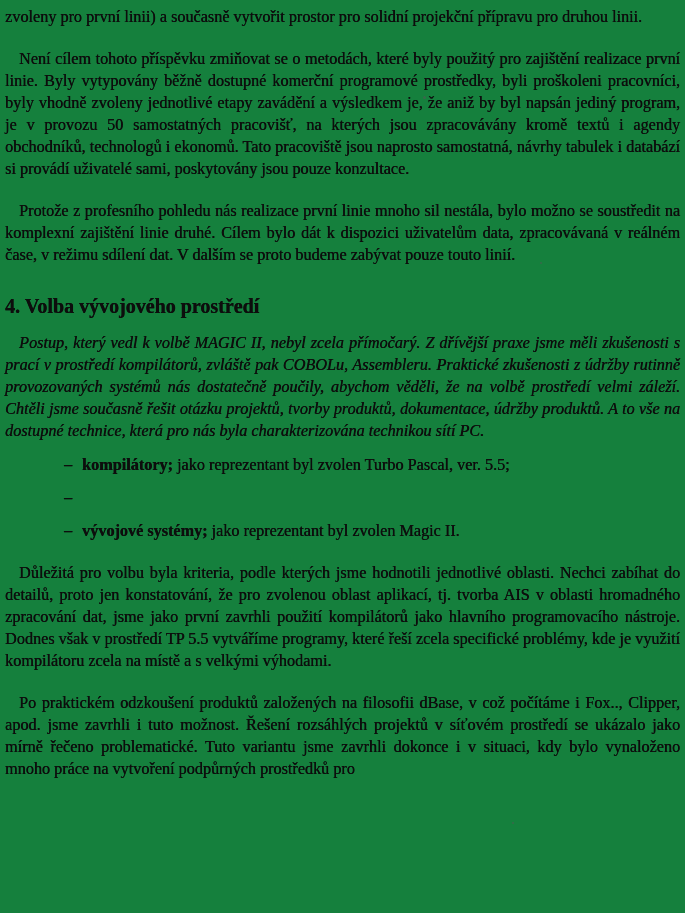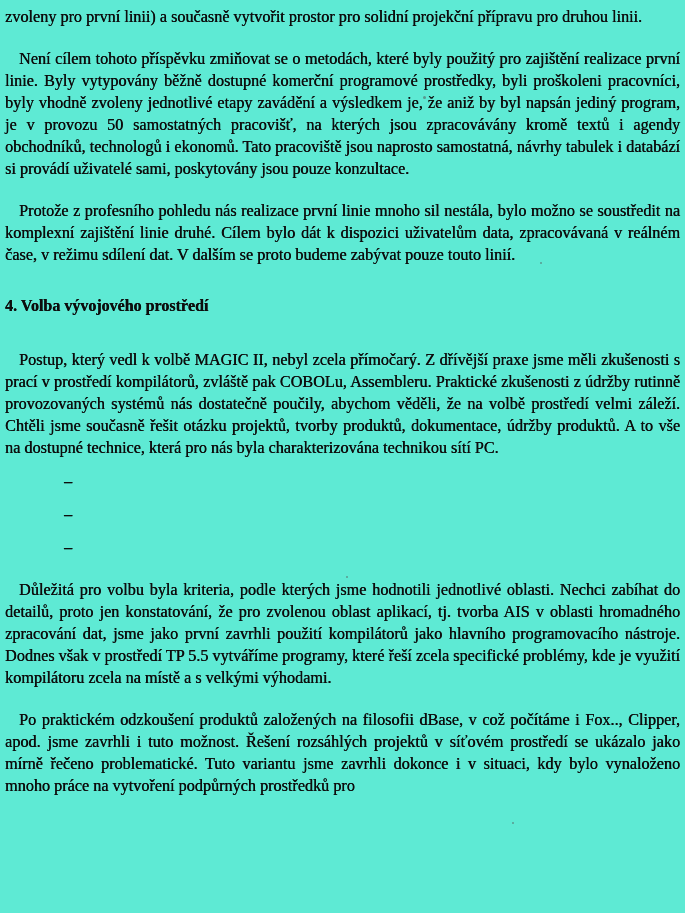--- a/index.html
+++ b/index.html
@@ -6,48 +6,49 @@
     margin: 0;
     padding: 0;
     background: #ffffff;
   }
   .page {
     position: relative;
     width: 685px;
     height: 913px;
     box-sizing: border-box;
     padding: 6px 5px 0 5px;
-    background: #5eead4;
+    background: #15803d;
     color: #0d0d0d;
     font-family: "Liberation Serif", "DejaVu Serif", serif;
     font-size: 16.2px;
     line-height: 22px;
     overflow: hidden;
     text-shadow: 0.35px 0.2px 0 currentColor; 
   }
   .para {
     margin: 12px 0 0 0;
     text-align: justify;
   }
   .para.first {
     margin-top: 0;
   }
   .para.indent {
     text-indent: 14px;
     margin-top: 20px;
   }
   .section-heading {
     margin: 28px 0 0 0;
-    font-size: 16px;
+    font-size: 20px;
     line-height: 24px;
     font-weight: bold;
     text-align: left;
   }
   .section-heading + .para {
-    margin-top: 31px;
+    margin-top: 14px;
+    font-style: italic;
   }
   .bullet-list {
     list-style: none;
     margin: 12px 0 0 0;
     padding: 0;
   }
   .bullet-list li {
     display: flex;
     margin-top: 11px;
     text-align: left;
@@ -89,26 +90,28 @@
   <p class="para indent">Protože z profesního pohledu nás realizace první linie mnoho sil nestála, bylo možno se soustředit na komplexní zajištění linie druhé. Cílem bylo dát k dispozici uživatelům data, zpracovávaná v reálném čase, v režimu sdílení dat. V dalším se proto budeme zabývat pouze touto linií.</p>
 
   <h2 class="section-heading">4. Volba vývojového prostředí</h2>
 
   <p class="para indent">Postup, který vedl k volbě MAGIC II, nebyl zcela přímočarý. Z dřívější praxe jsme měli zkušenosti s prací v prostředí kompilátorů, zvláště pak COBOLu, Assembleru. Praktické zkušenosti z údržby rutinně provozovaných systémů nás dostatečně poučily, abychom věděli, že na volbě prostředí velmi záleží. Chtěli jsme současně řešit otázku projektů, tvorby produktů, dokumentace, údržby produktů. A to vše na dostupné technice, která pro nás byla charakterizována technikou sítí PC.</p>
 
 
   <ul class="bullet-list">
     <li>
       <span class="dash">–</span>
+      <span class="li-text"><b class="term">kompilátory;</b><span> jako reprezentant byl zvolen Turbo Pascal, ver. 5.5;</span></span>
     </li>
     <li>
       <span class="dash">–</span>
     </li>
     <li>
       <span class="dash">–</span>
+      <span class="li-text"><b class="term">vývojové systémy;</b><span> jako reprezentant byl zvolen Magic II.</span></span>
     </li>
   </ul>
 
   <p class="para indent">Důležitá pro volbu byla kriteria, podle kterých jsme hodnotili jednotlivé oblasti. Nechci zabíhat do detailů, proto jen konstatování, že pro zvolenou oblast aplikací, tj. tvorba AIS v oblasti hromadného zpracování dat, jsme jako první zavrhli použití kompilátorů jako hlavního programovacího nástroje. Dodnes však v prostředí TP 5.5 vytváříme programy, které řeší zcela specifické problémy, kde je využití kompilátoru zcela na místě a s velkými výhodami.</p>
 
   <p class="para indent">Po praktickém odzkoušení produktů založených na filosofii dBase, v což počítáme i Fox.., Clipper, apod. jsme zavrhli i tuto možnost. Řešení rozsáhlých projektů v síťovém prostředí se ukázalo jako mírně řečeno problematické. Tuto variantu jsme zavrhli dokonce i v situaci, kdy bylo vynaloženo mnoho práce na vytvoření podpůrných prostředků pro</p>
 
   <span class="speck s1"></span>
   <span class="speck s2"></span>
   <span class="speck s3"></span>

